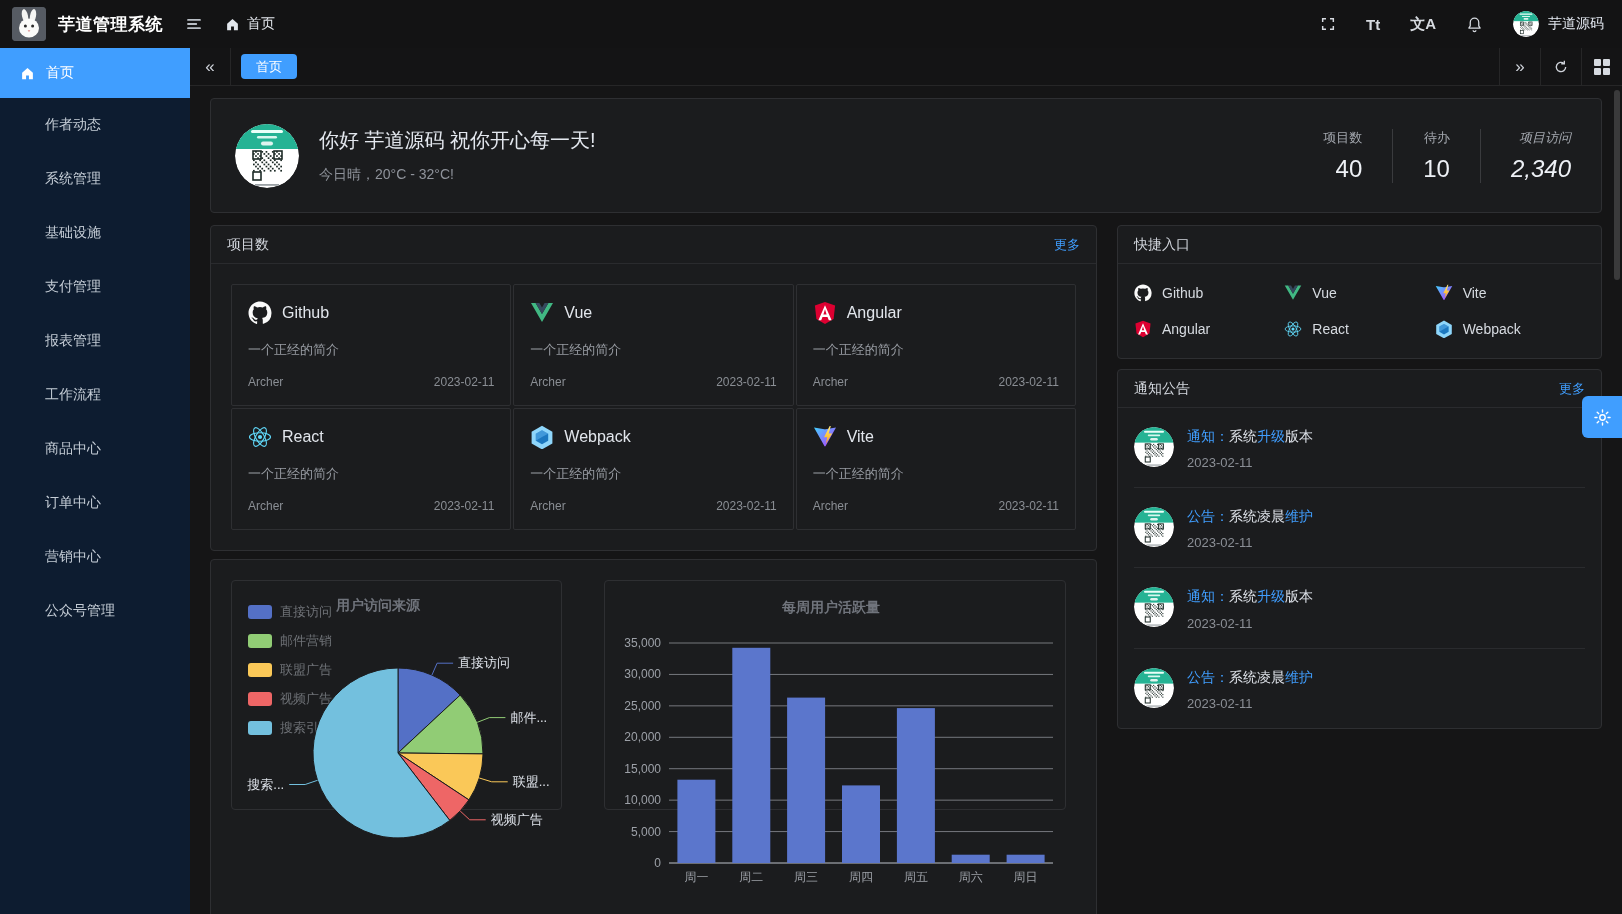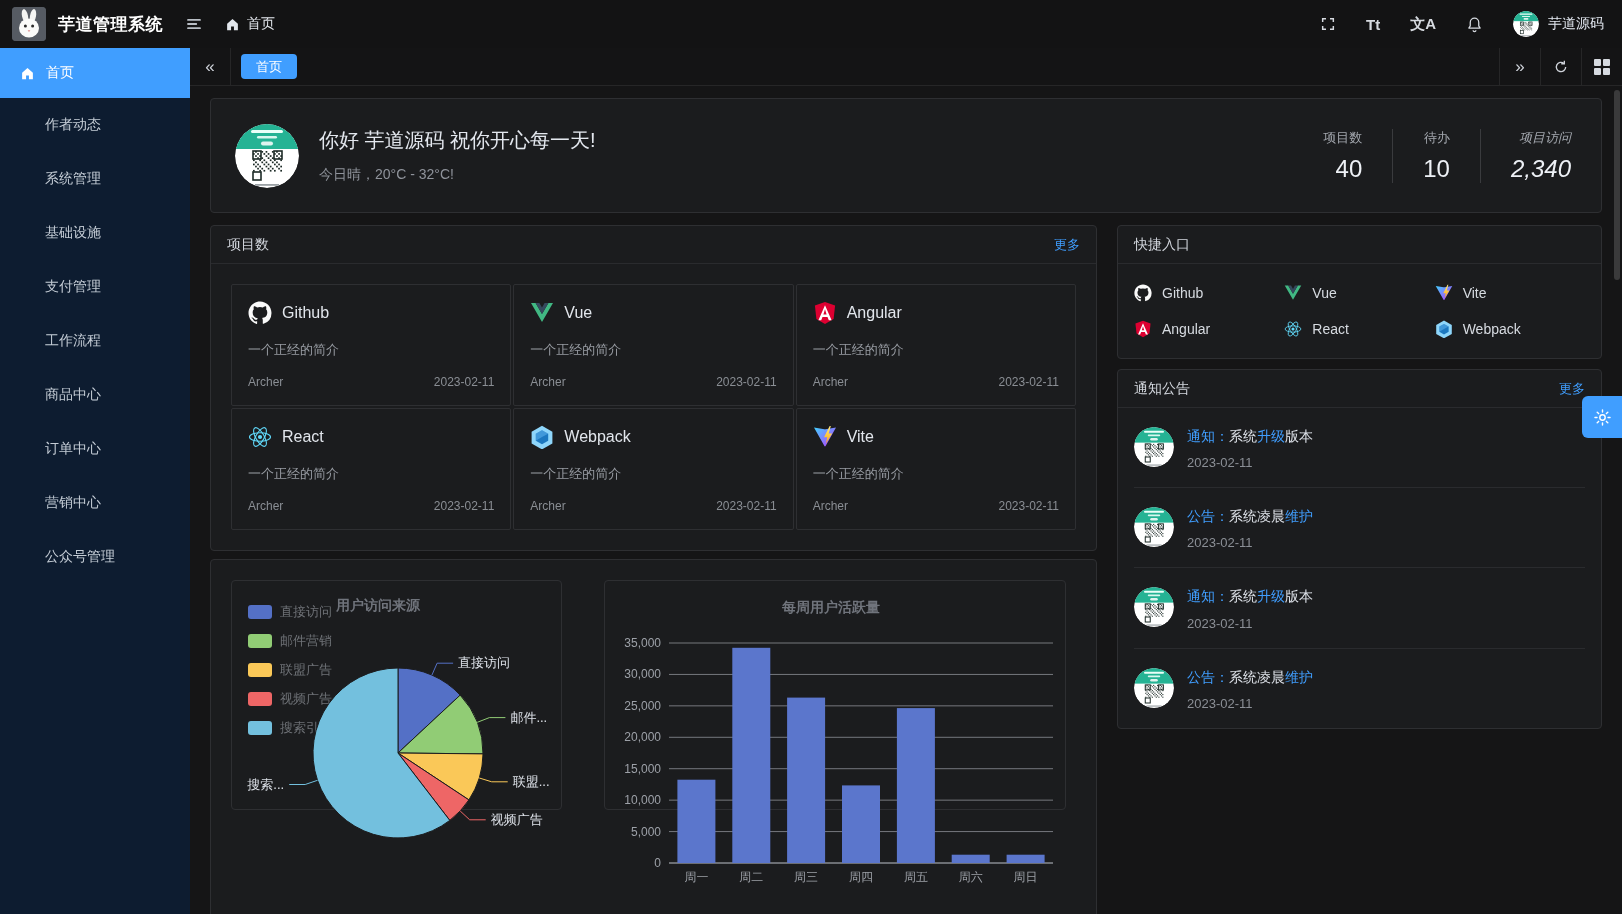--- a/index.html
+++ b/index.html
@@ -255,20 +255,24 @@
   <div class="side-item">
     <span>基础设施</span>
     <span class="chev"></span>
   </div>
 
   <div class="side-item">
     <span>支付管理</span>
     <span class="chev"></span>
   </div>
 
+  <div class="side-item">
+    <span>报表管理</span>
+    <span class="chev"></span>
+  </div>
 
   <div class="side-item">
     <span>工作流程</span>
     <span class="chev"></span>
   </div>
 
   <div class="side-item">
     <span>商品中心</span>
     <span class="chev"></span>
   </div>

